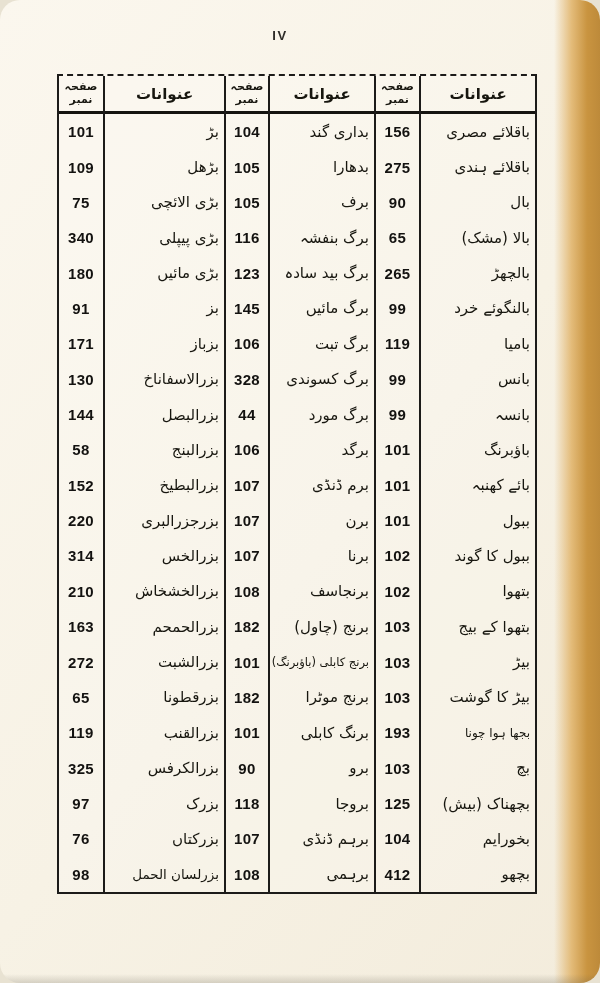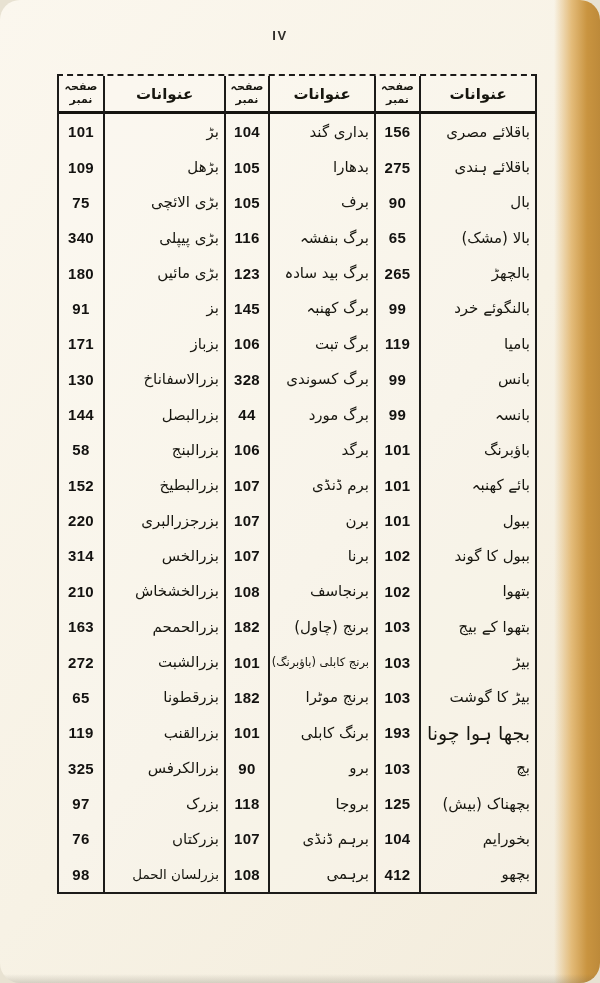--- a/index.html
+++ b/index.html
@@ -156,21 +156,21 @@
         <div class="cell body num">107</div>
         <div class="cell body num">108</div>
       </div>
       <div class="col" style="flex: 0 0 106px;">
         <div class="cell header header-titles">عنوانات</div>
         <div class="cell body title">بداری گند</div>
         <div class="cell body title">بدھارا</div>
         <div class="cell body title">برف</div>
         <div class="cell body title">برگ بنفشہ</div>
         <div class="cell body title">برگ بید سادہ</div>
-        <div class="cell body title">برگ کھنبہ</div>
+        <div class="cell body title">برگ مائیں</div>
         <div class="cell body title">برگ تبت</div>
         <div class="cell body title">برگ کسوندی</div>
         <div class="cell body title">برگ مورد</div>
         <div class="cell body title">برگد</div>
         <div class="cell body title">برم ڈنڈی</div>
         <div class="cell body title">برن</div>
         <div class="cell body title">برنا</div>
         <div class="cell body title">برنجاسف</div>
         <div class="cell body title">برنج (چاول)</div>
         <div class="cell body title" style="font-size: 11.5px;">برنج کابلی (باؤبرنگ)</div>
@@ -218,21 +218,21 @@
         <div class="cell body title">بانس</div>
         <div class="cell body title">بانسہ</div>
         <div class="cell body title">باؤبرنگ</div>
         <div class="cell body title">بائے کھنبہ</div>
         <div class="cell body title">ببول</div>
         <div class="cell body title">ببول کا گوند</div>
         <div class="cell body title">بتھوا</div>
         <div class="cell body title">بتھوا کے بیج</div>
         <div class="cell body title">بیڑ</div>
         <div class="cell body title">بیڑ کا گوشت</div>
-        <div class="cell body title" style="font-size: 19px;">بجھا ہوا چونا</div>
+        <div class="cell body title" style="font-size: 12px;">بجھا ہوا چونا</div>
         <div class="cell body title">بچ</div>
         <div class="cell body title">بچھناک (بیش)</div>
         <div class="cell body title">بخورایم</div>
         <div class="cell body title">بچھو</div>
       </div>
     </div>
 
   <div class="edge-right"></div>
   <div class="edge-bottom"></div>
 </div>

